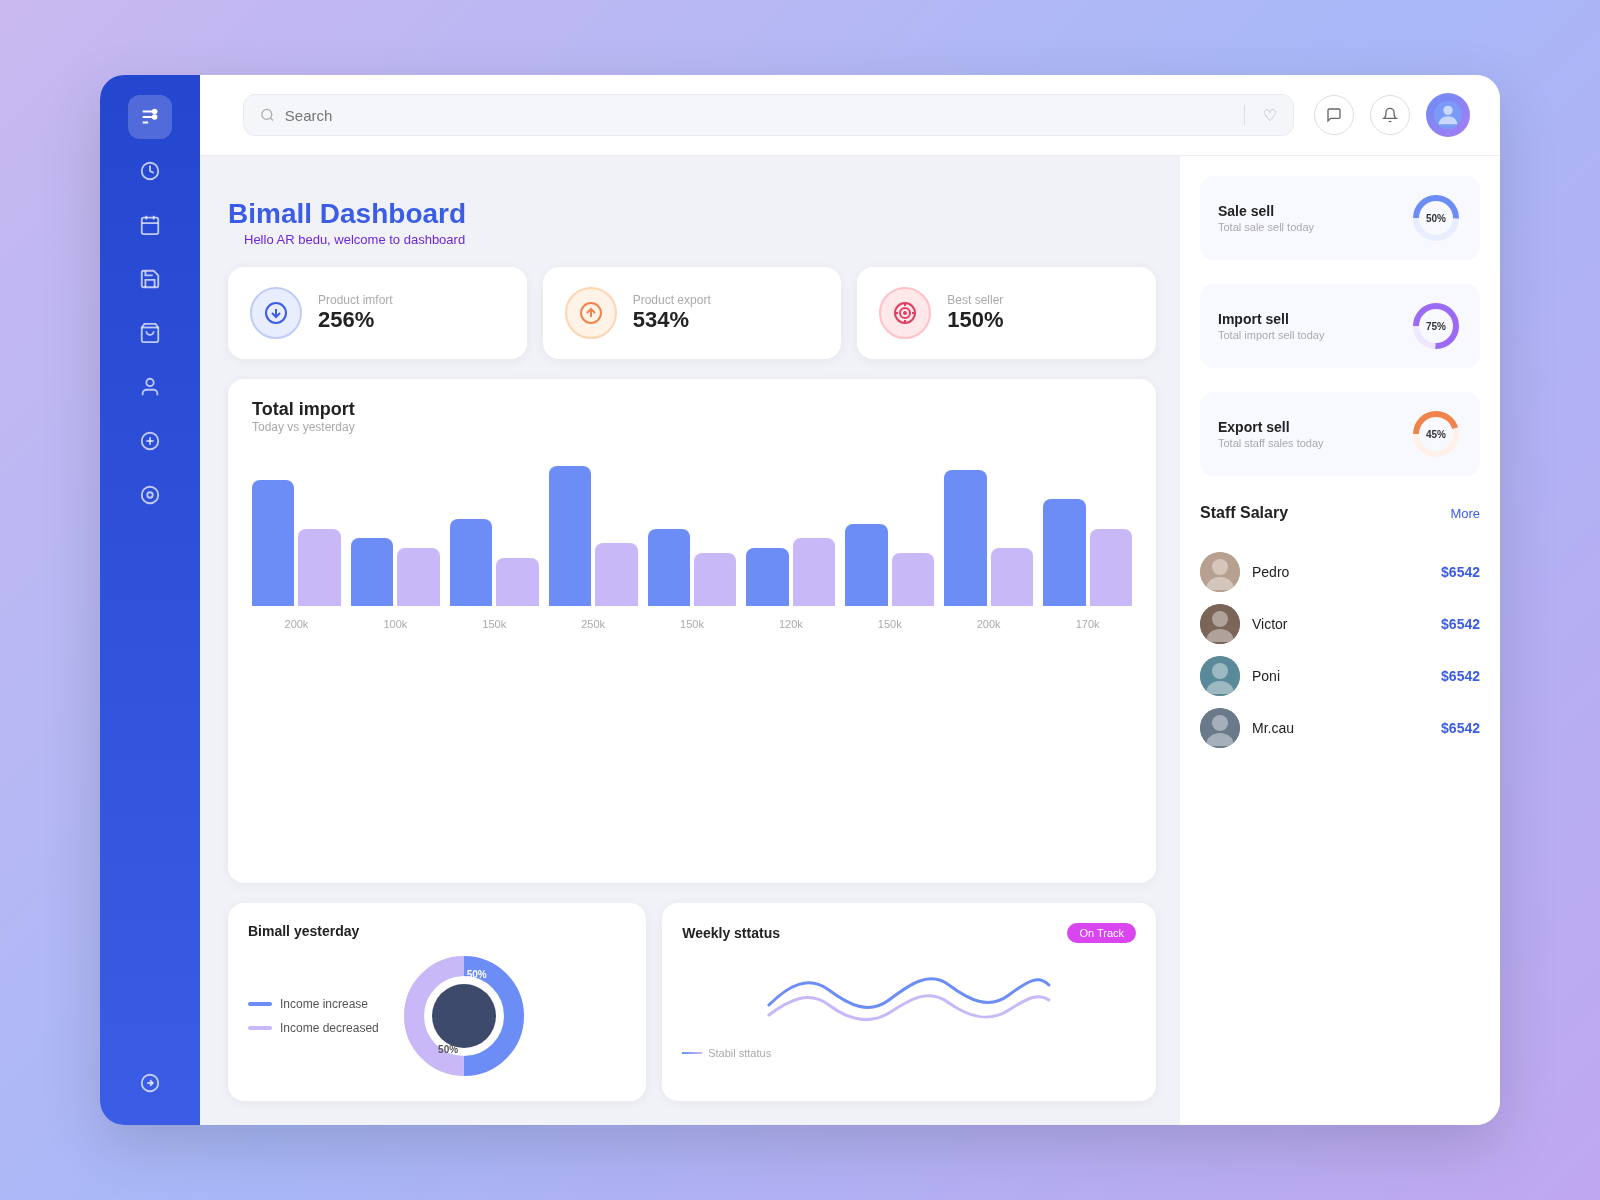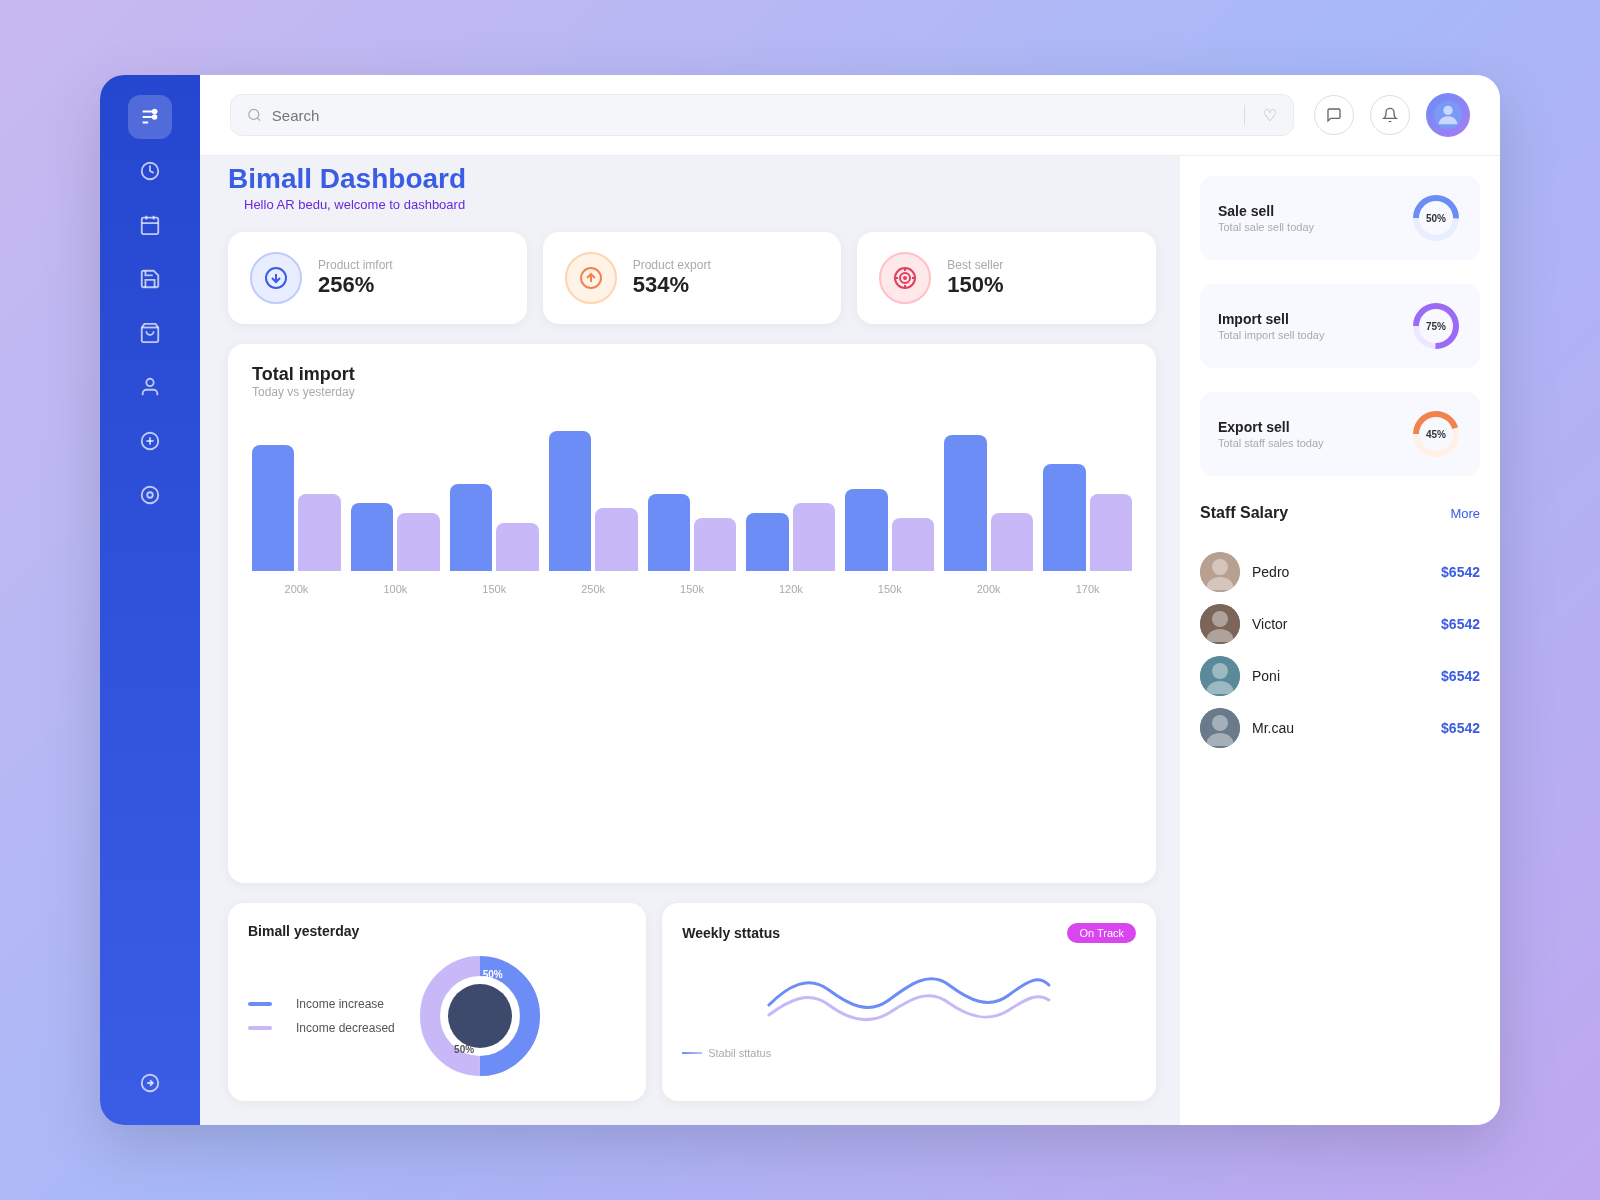--- a/index.html
+++ b/index.html
@@ -67,20 +67,21 @@
     }
     .search-bar {
       flex: 1;
       display: flex;
       align-items: center;
       gap: 10px;
       background: #f5f6fa;
       border-radius: 12px;
       padding: 10px 16px;
       border: 1px solid #e8eaf0;
+      margin-left: 13px;
     }
     .search-bar input {
       border: none;
       background: transparent;
       outline: none;
       font-size: 15px;
       color: #aaa;
       width: 100%;
     }
     .search-divider {
@@ -119,21 +120,21 @@
       font-size: 18px;
     }
     
     .main-body {
       display: flex;
       flex: 1;
       overflow: hidden;
     }
     .left-panel {
       flex: 1;
-      padding: 7px 24px 24px 28px;
+      padding: 42px 24px 24px 28px;
       display: flex;
       flex-direction: column;
       gap: 20px;
       overflow: hidden;
       border-radius: 24px;
     }
     .right-panel {
       width: 320px;
       background: white;
       padding: 20px;
@@ -263,21 +264,21 @@
       gap: 20px;
     }
     .donut-legend {
       display: flex;
       flex-direction: column;
       gap: 10px;
     }
     .legend-item {
       display: flex;
       align-items: center;
-      gap: 24px;
+      gap: 8px;
       font-size: 12px;
       color: #555;
     }
     .legend-dot {
       width: 24px;
       height: 4px;
       border-radius: 2px;
     }
     .weekly-section {
       background: white;

